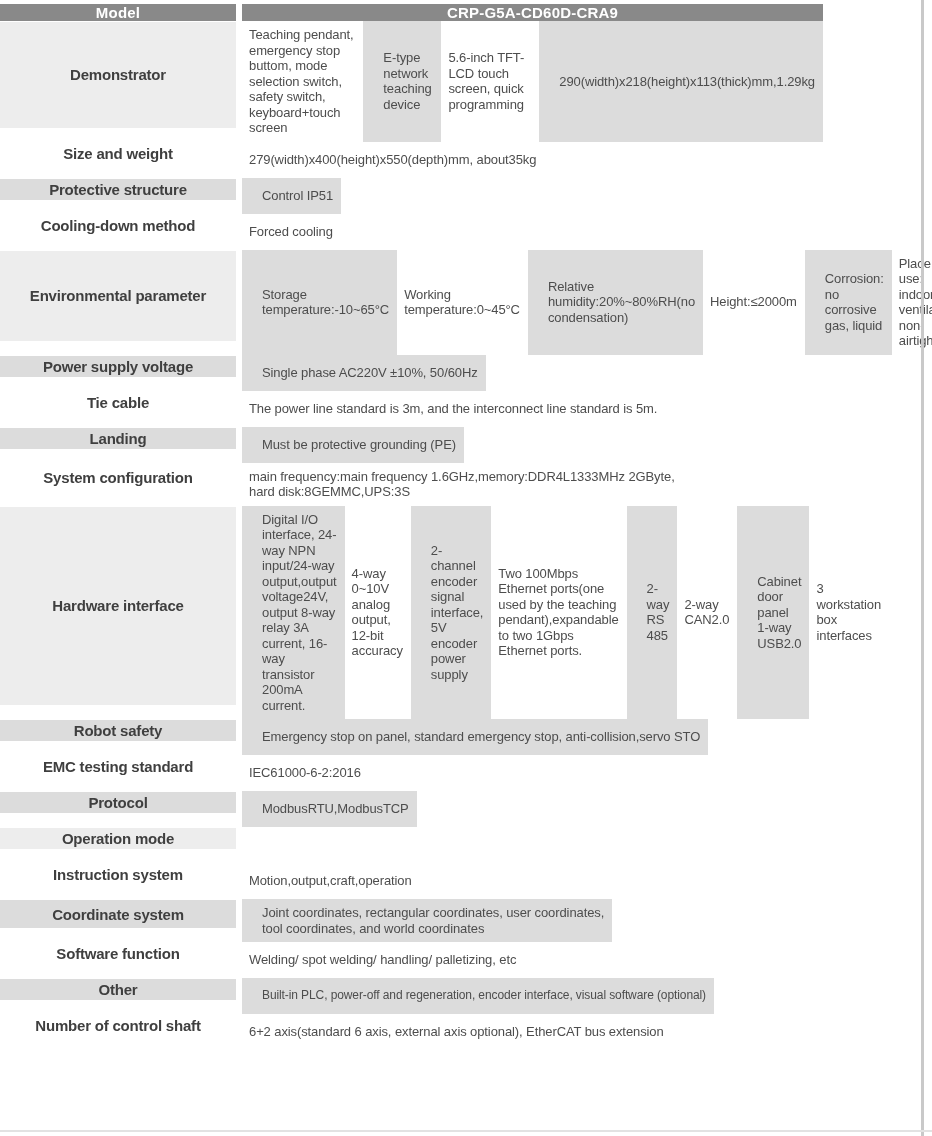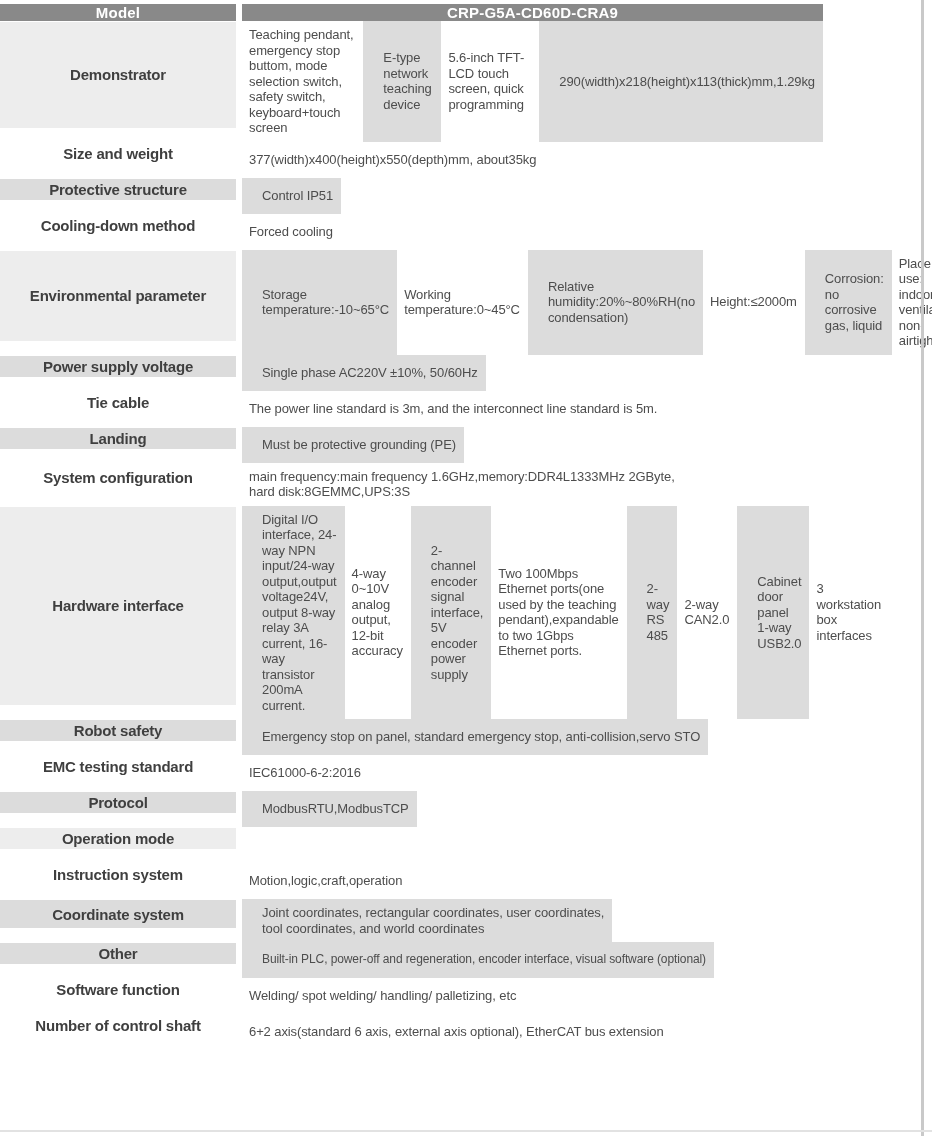--- a/index.html
+++ b/index.html
@@ -55,21 +55,21 @@
             <div class="value-cell bg-white">Teaching pendant, emergency stop buttom, mode selection switch,
 safety switch, keyboard+touch screen</div>
             <div class="value-cell bg-gray">E-type network teaching device</div>
             <div class="value-cell bg-white">5.6-inch TFT-LCD touch screen, quick programming</div>
             <div class="value-cell bg-gray">290(width)x218(height)x113(thick)mm,1.29kg</div>
           </div>
         </div>
         <div class="group">
           <div class="label-cell label-white">Size and weight</div>
           <div class="values">
-            <div class="value-cell bg-white">377(width)x400(height)x550(depth)mm, about35kg</div>
+            <div class="value-cell bg-white">279(width)x400(height)x550(depth)mm, about35kg</div>
           </div>
         </div>
         <div class="group">
           <div class="label-cell label-gray">Protective structure</div>
           <div class="values">
             <div class="value-cell bg-gray">Control IP51</div>
           </div>
         </div>
         <div class="group">
           <div class="label-cell label-white">Cooling-down method</div>
@@ -145,40 +145,40 @@
           <div class="values">
             <div class="value-cell bg-gray">ModbusRTU,ModbusTCP</div>
           </div>
         </div>
         <div class="group">
           <div class="label-cell label-merged">Operation mode</div>
         </div>
         <div class="group">
           <div class="label-cell label-white">Instruction system</div>
           <div class="values">
-            <div class="value-cell bg-white">Motion,logic,craft,operation</div>
+            <div class="value-cell bg-white">Motion,output,craft,operation</div>
           </div>
         </div>
         <div class="group">
           <div class="label-cell label-gray">Coordinate system</div>
           <div class="values">
             <div class="value-cell bg-gray">Joint coordinates, rectangular coordinates, user coordinates,
 tool coordinates, and world coordinates</div>
           </div>
         </div>
         <div class="group">
+          <div class="label-cell label-white">Software function</div>
+          <div class="values">
+            <div class="value-cell bg-white">Welding/ spot welding/ handling/ palletizing, etc</div>
+          </div>
+        </div>
+        <div class="group">
           <div class="label-cell label-gray">Other</div>
           <div class="values">
             <div class="value-cell bg-gray small">Built-in PLC, power-off and regeneration, encoder interface, visual software (optional)</div>
-          </div>
-        </div>
-        <div class="group">
-          <div class="label-cell label-white">Software function</div>
-          <div class="values">
-            <div class="value-cell bg-white">Welding/ spot welding/ handling/ palletizing, etc</div>
           </div>
         </div>
         <div class="group">
           <div class="label-cell label-white">Number of control shaft</div>
           <div class="values">
             <div class="value-cell bg-white">6+2 axis(standard 6 axis, external axis optional), EtherCAT bus extension</div>
           </div>
         </div>
       </div>
   </div>

